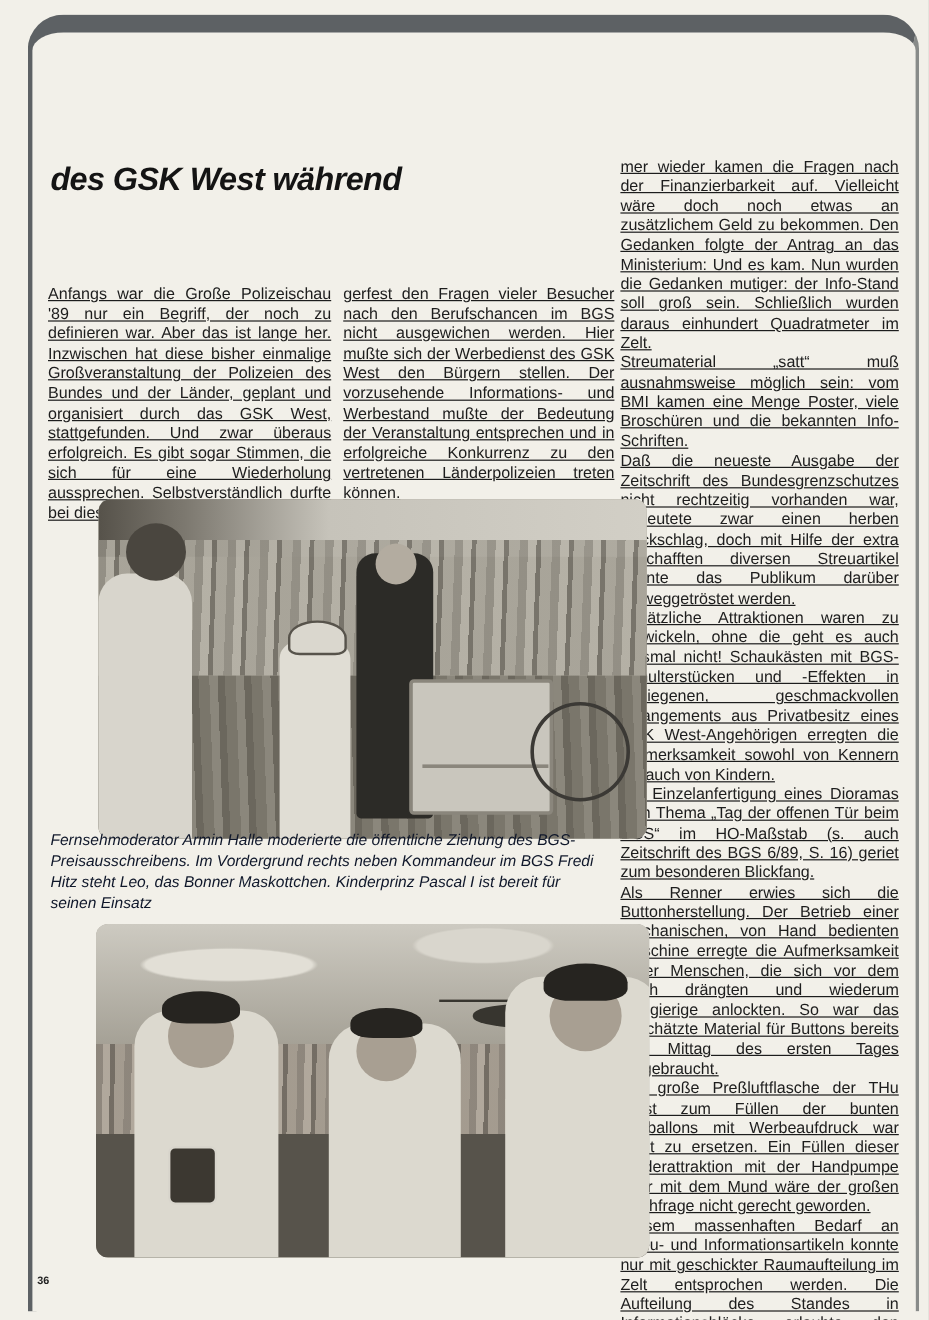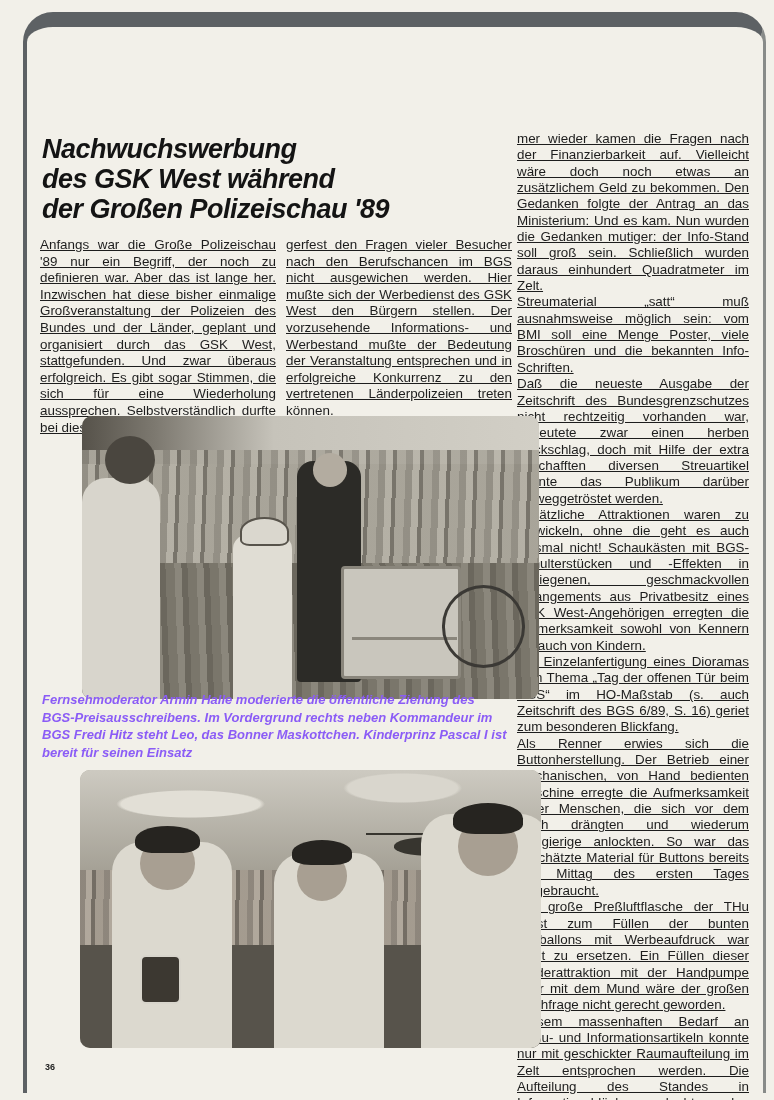--- a/index.html
+++ b/index.html
@@ -33,26 +33,26 @@
     font-size:27px;line-height:30px;font-weight:bold;font-style:italic;
     letter-spacing:-0.5px;color:#141414;
   }
   .col{position:absolute;font-size:13.4px;line-height:16.6px;color:var(--ink);}
   .col p{margin:0;text-align:justify;hyphens:auto;text-decoration:underline;}
   .col-left{left:40px;top:237px;width:236px;}
   .col-mid{left:286px;top:237px;width:226px;}
   .col-right{left:517px;top:131px;width:232px;line-height:16.35px;}
   .caption{
     position:absolute;font-size:13px;line-height:17.5px;font-style:italic;
-    color:#8b5cf6;text-align:left;margin:0;font-weight:bold;
+    color:#0f172a;text-align:left;margin:0;
   }
   .cap1{left:42px;top:691px;width:465px;}
   .cap2{left:53px;top:1041px;width:452px;}
   .pagenum{
-    position:absolute;left:45px;top:1062px;font-size:9px;font-weight:bold;color:#222;
+    position:absolute;left:31px;top:1062px;font-size:9px;font-weight:bold;color:#222;
   }
 
   
   .photo{
     position:absolute;border-radius:10px;overflow:hidden;
     background:#aba79c;
   }
   .photo *{position:absolute;}
   .photo1{left:42px;top:400px;width:457px;height:283px;}
   .photo2{left:40px;top:754px;width:461px;height:278px;}
@@ -101,37 +101,35 @@
   .p2-badge{left:13%;bottom:16%;width:8%;height:16%;background:#3c3831;border:2px solid #d8d5cc;border-radius:6px;}
 </style>
 </head>
 <body>
 
 <div class="page">
 
   <div class="frame"></div>
 
   <h1 class="title">
-      <div>Nachwuchswerbung</div>
       <div>des GSK West während</div>
-      <div>der Großen Polizeischau '89</div>
     </h1>
 
   <div class="col col-left">
       <p>Anfangs war die Große Polizeischau '89 nur ein Begriff, der noch zu definieren war. Aber das ist lange her. Inzwischen hat diese bisher einmalige Großveranstaltung der Polizeien des Bundes und der Länder, geplant und organisiert durch das GSK West, stattgefunden. Und zwar überaus erfolgreich. Es gibt sogar Stimmen, die sich für eine Wiederholung aussprechen. Selbstverständlich durfte bei diesem Bür-</p>
     </div>
 
   <div class="col col-mid">
       <p>gerfest den Fragen vieler Besucher nach den Berufschancen im BGS nicht ausgewichen werden. Hier mußte sich der Werbedienst des GSK West den Bürgern stellen. Der vorzusehende Informations- und Werbestand mußte der Bedeutung der Veranstaltung entsprechen und in erfolgreiche Konkurrenz zu den vertretenen Länderpolizeien treten können.</p>
       <p>Ideen wurden geboren und verworfen. Im-</p>
     </div>
 
   <div class="col col-right">
       <p>mer wieder kamen die Fragen nach der Finanzierbarkeit auf. Vielleicht wäre doch noch etwas an zusätzlichem Geld zu bekommen. Den Gedanken folgte der Antrag an das Ministerium: Und es kam. Nun wurden die Gedanken mutiger: der Info-Stand soll groß sein. Schließlich wurden daraus einhundert Quadratmeter im Zelt.</p>
-      <p>Streumaterial „satt“ muß ausnahmsweise möglich sein: vom BMI soll eine Menge Poster, viele Broschüren und die bekannten Info-Schriften.</p>
+      <p>Streumaterial „satt“ muß ausnahmsweise möglich sein: vom BMI kamen eine Menge Poster, viele Broschüren und die bekannten Info-Schriften.</p>
       <p>Daß die neueste Ausgabe der Zeitschrift des Bundesgrenzschutzes nicht rechtzeitig vorhanden war, bedeutete zwar einen herben Rückschlag, doch mit Hilfe der extra beschafften diversen Streuartikel konnte das Publikum darüber hinweggetröstet werden.</p>
       <p>Zusätzliche Attraktionen waren zu entwickeln, ohne die geht es auch diesmal nicht! Schaukästen mit BGS-Schulterstücken und -Effekten in gediegenen, geschmackvollen Arrangements aus Privatbesitz eines GSK West-Angehörigen erregten die Aufmerksamkeit sowohl von Kennern als auch von Kindern.</p>
       <p>Die Einzelanfertigung eines Dioramas zum Thema „Tag der offenen Tür beim BGS“ im HO-Maßstab (s. auch Zeitschrift des BGS 6/89, S. 16) geriet zum besonderen Blickfang.</p>
       <p>Als Renner erwies sich die Buttonherstellung. Der Betrieb einer mechanischen, von Hand bedienten Maschine erregte die Aufmerksamkeit vieler Menschen, die sich vor dem Tisch drängten und wiederum Neugierige anlockten. So war das geschätzte Material für Buttons bereits am Mittag des ersten Tages aufgebraucht.</p>
       <p>Die große Preßluftflasche der THu West zum Füllen der bunten Luftballons mit Werbeaufdruck war nicht zu ersetzen. Ein Füllen dieser Kinderattraktion mit der Handpumpe oder mit dem Mund wäre der großen Nachfrage nicht gerecht geworden.</p>
       <p>Diesem massenhaften Bedarf an Streu- und Informationsartikeln konnte nur mit geschickter Raumaufteilung im Zelt entsprochen werden. Die Aufteilung des Standes in Informationsblöcke erlaubte den Einsatz aller Elemente des Informations- und Werbestandes. Damit war Raum für mindestens zwanzig Menschen im Zelt.</p>
     </div>
 
   <figure class="photo photo1">
     <div class="p1-sky"></div>

